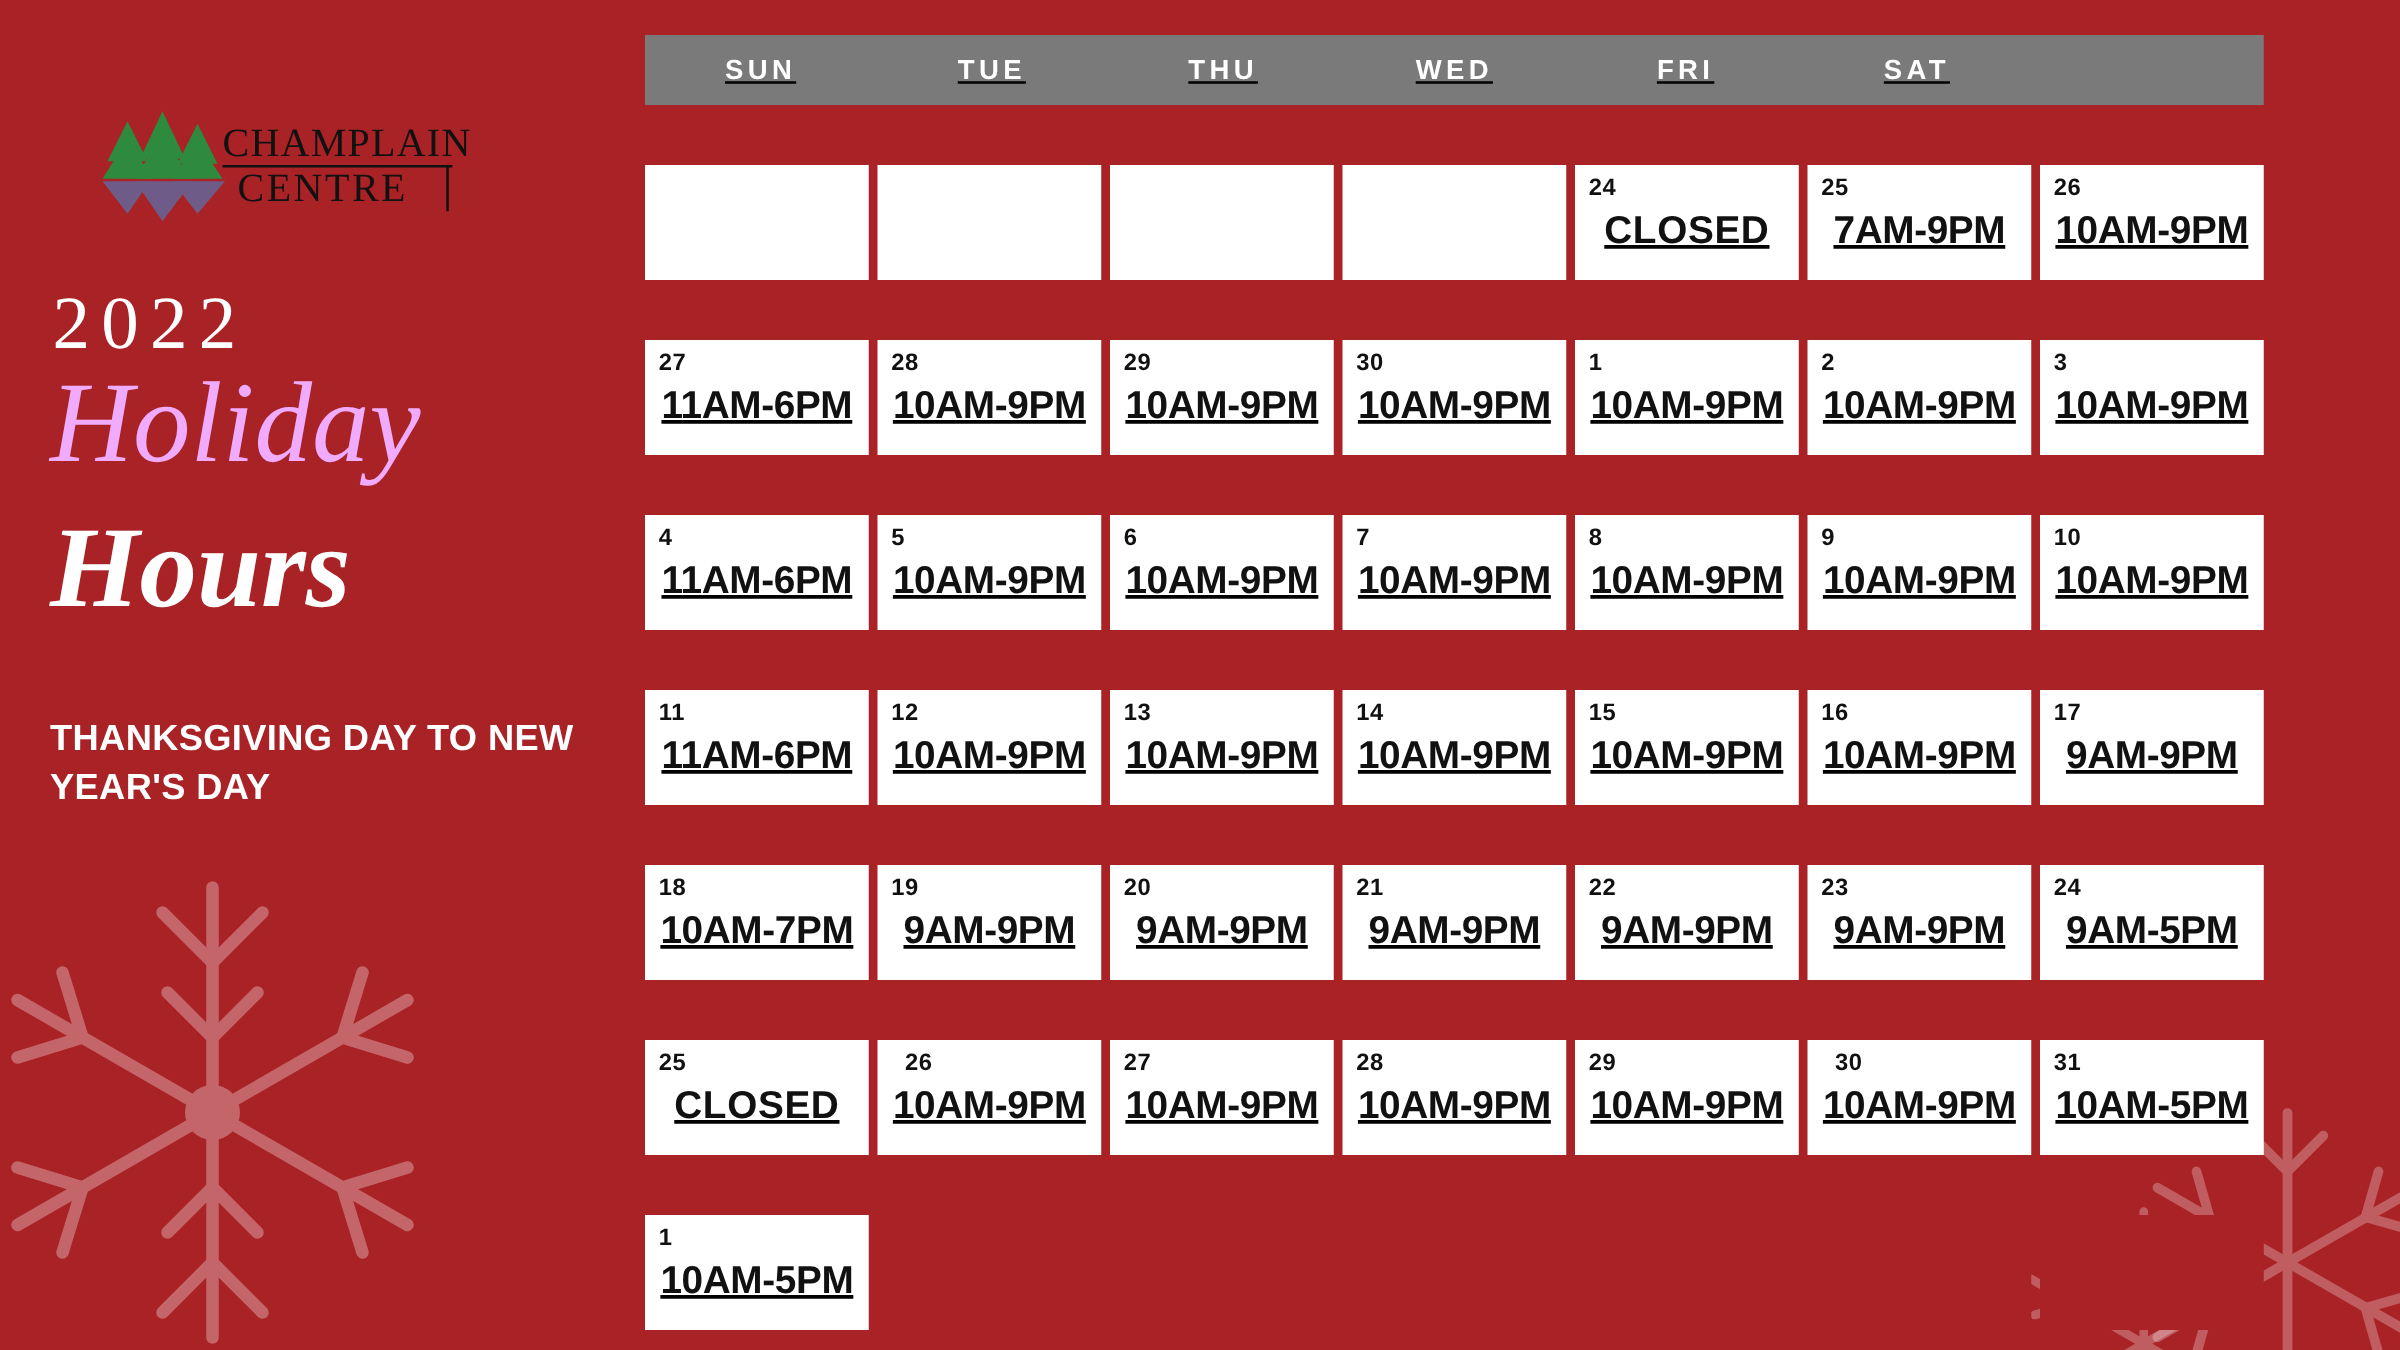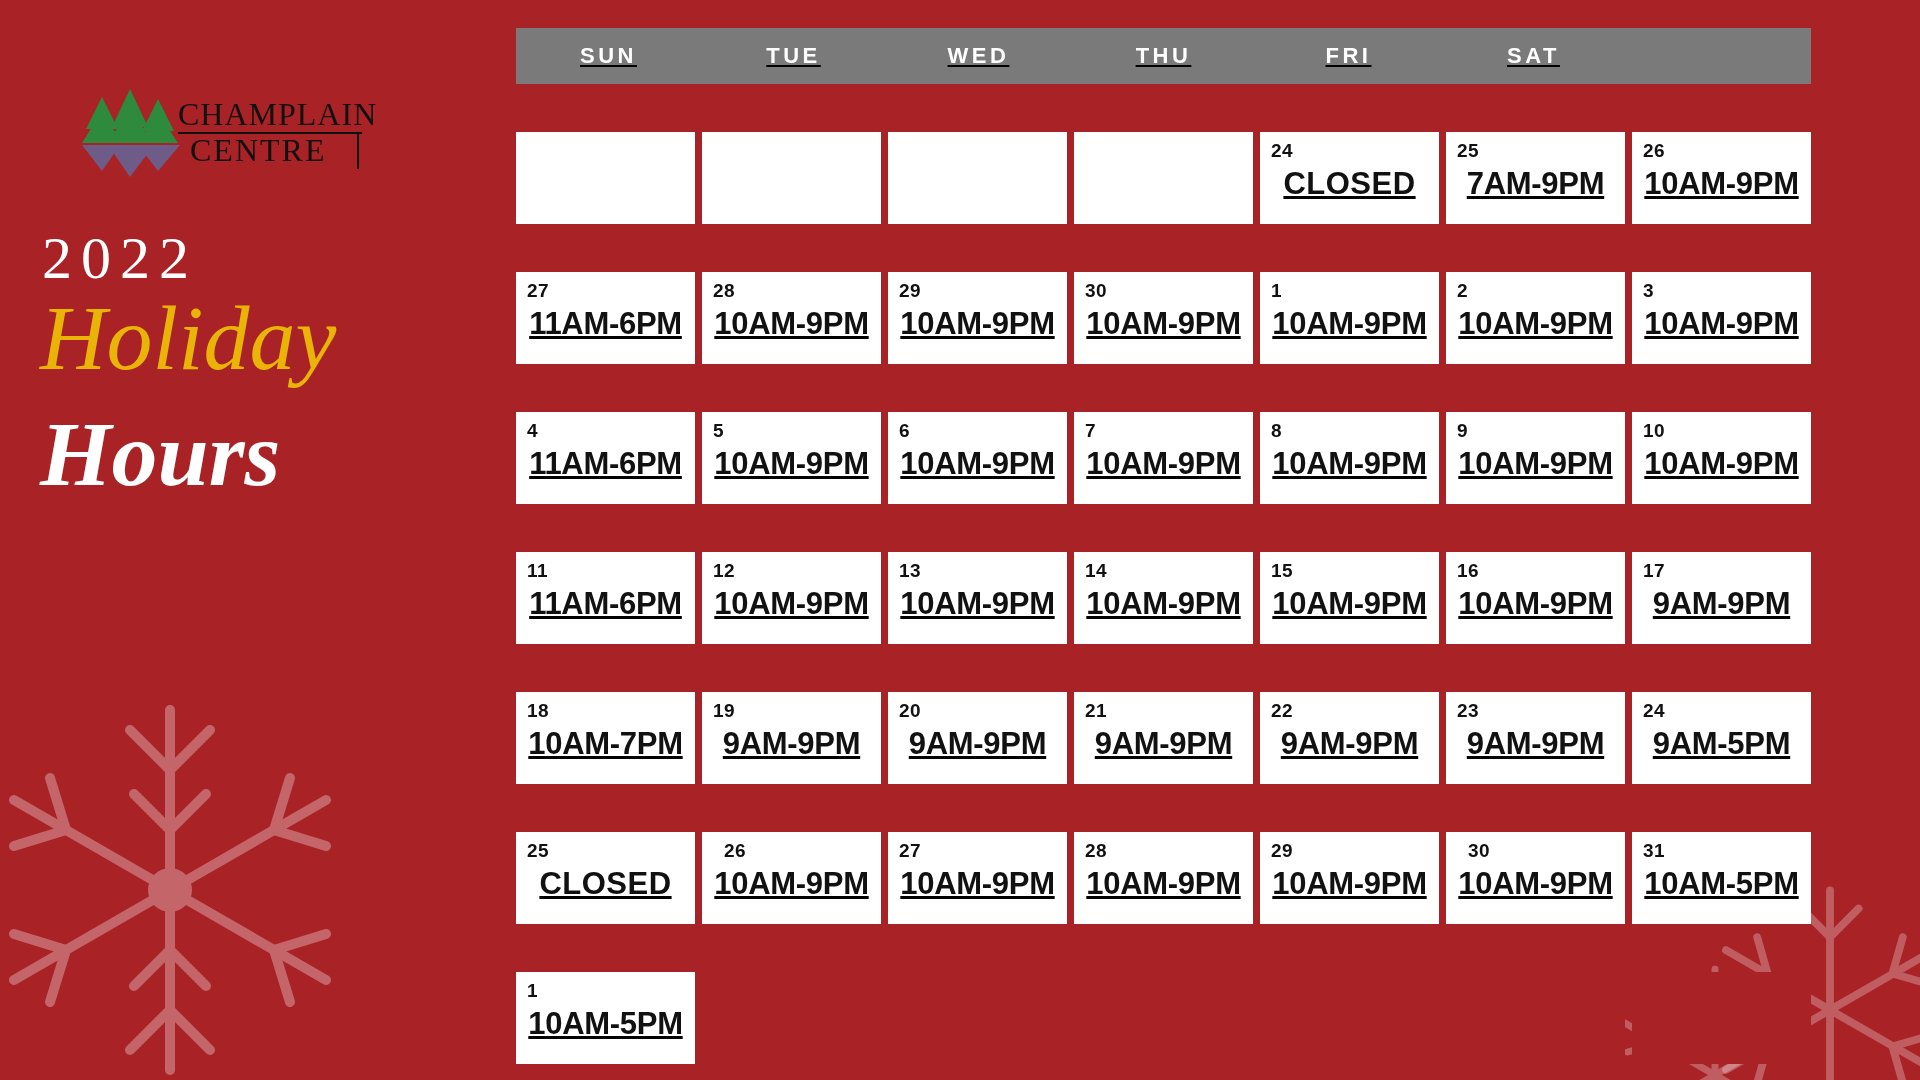--- a/index.html
+++ b/index.html
@@ -40,21 +40,21 @@
     color: #ffffff;
     font-family: "Liberation Serif", serif;
     font-size: 60px;
     letter-spacing: 9px;
     line-height: 1;
   }
   .title-holiday {
     position: absolute;
     left: 40px;
     top: 292px;
-    color: #eab308;
+    color: #f0abfc;
     font-family: "Liberation Serif", serif;
     font-style: italic;
     font-size: 92px;
     line-height: 1.02;
   }
   .title-hours {
     position: absolute;
     left: 40px;
     top: 408px;
     color: #ffffff;
@@ -200,20 +200,21 @@
       <text x="116" y="40" font-family="Liberation Serif, serif" font-size="32" letter-spacing="1" fill="#111111">CHAMPLAIN</text>
       <text x="128" y="76" font-family="Liberation Serif, serif" font-size="32" letter-spacing="2" fill="#111111">CENTRE</text>
       <line x1="116" y1="48" x2="300" y2="48" stroke="#111111" stroke-width="2"></line>
       <line x1="296" y1="48" x2="296" y2="84" stroke="#111111" stroke-width="2"></line>
     </svg>
   </div>
 
   <div class="title-year">2022</div>
   <div class="title-holiday">Holiday</div>
   <div class="title-hours">Hours</div>
+  <div class="subtitle">THANKSGIVING DAY TO NEW YEAR'S DAY</div>
 
   <div class="snowflake-left">
     <svg width="400" height="400" viewBox="0 0 200 200" xmlns="http://www.w3.org/2000/svg">
       <g stroke="#f7e6e6" stroke-width="5" stroke-linecap="round" fill="none">
         <g>
           <line x1="100" y1="100" x2="100" y2="10"></line>
           <line x1="100" y1="100" x2="100" y2="190"></line>
           <line x1="100" y1="100" x2="22" y2="55"></line>
           <line x1="100" y1="100" x2="178" y2="145"></line>
           <line x1="100" y1="100" x2="22" y2="145"></line>
@@ -283,22 +284,22 @@
       <line x1="148" y1="128" x2="156" y2="156"></line>
         <line x1="148" y1="128" x2="176" y2="120"></line>
     </g>
   </svg>
 </div>
 
 <div class="calendar">
   <div class="cal-header">
     <div>SUN</div>
     <div>TUE</div>
+    <div>THU</div>
     <div>WED</div>
-    <div>THU</div>
     <div>FRI</div>
     <div>SAT</div>
   </div>
 
   <div class="cal-grid" id="cal-grid">
       <div class="cell empty"></div>
       <div class="cell empty"></div>
       <div class="cell empty"></div>
       <div class="cell empty"></div>
       <div class="cell">

